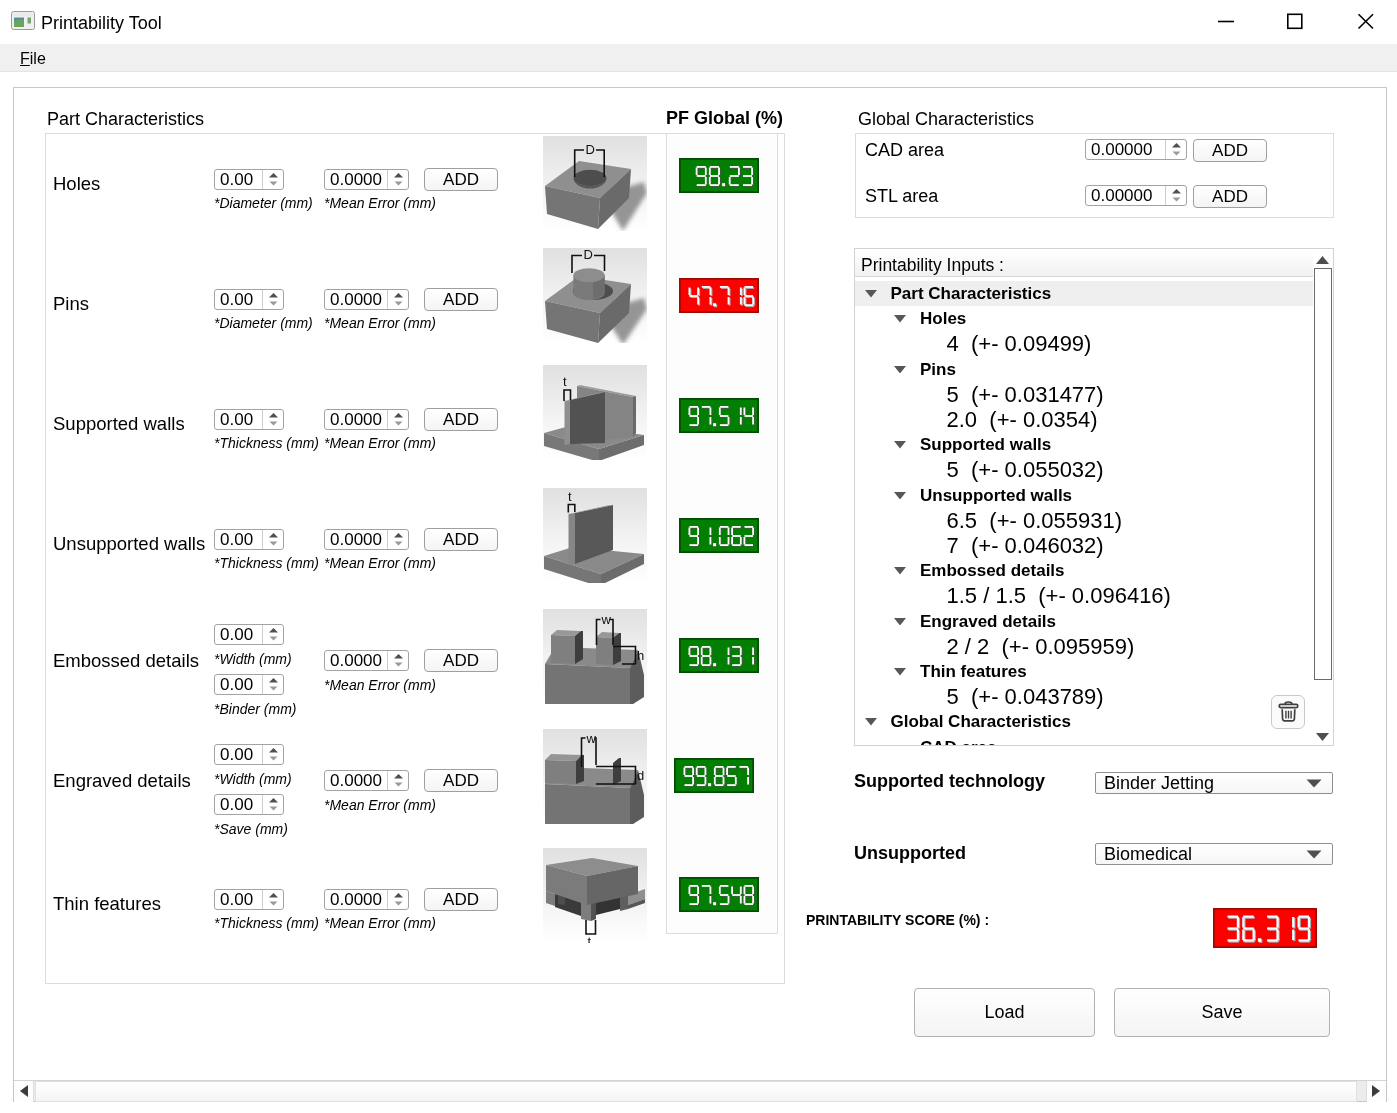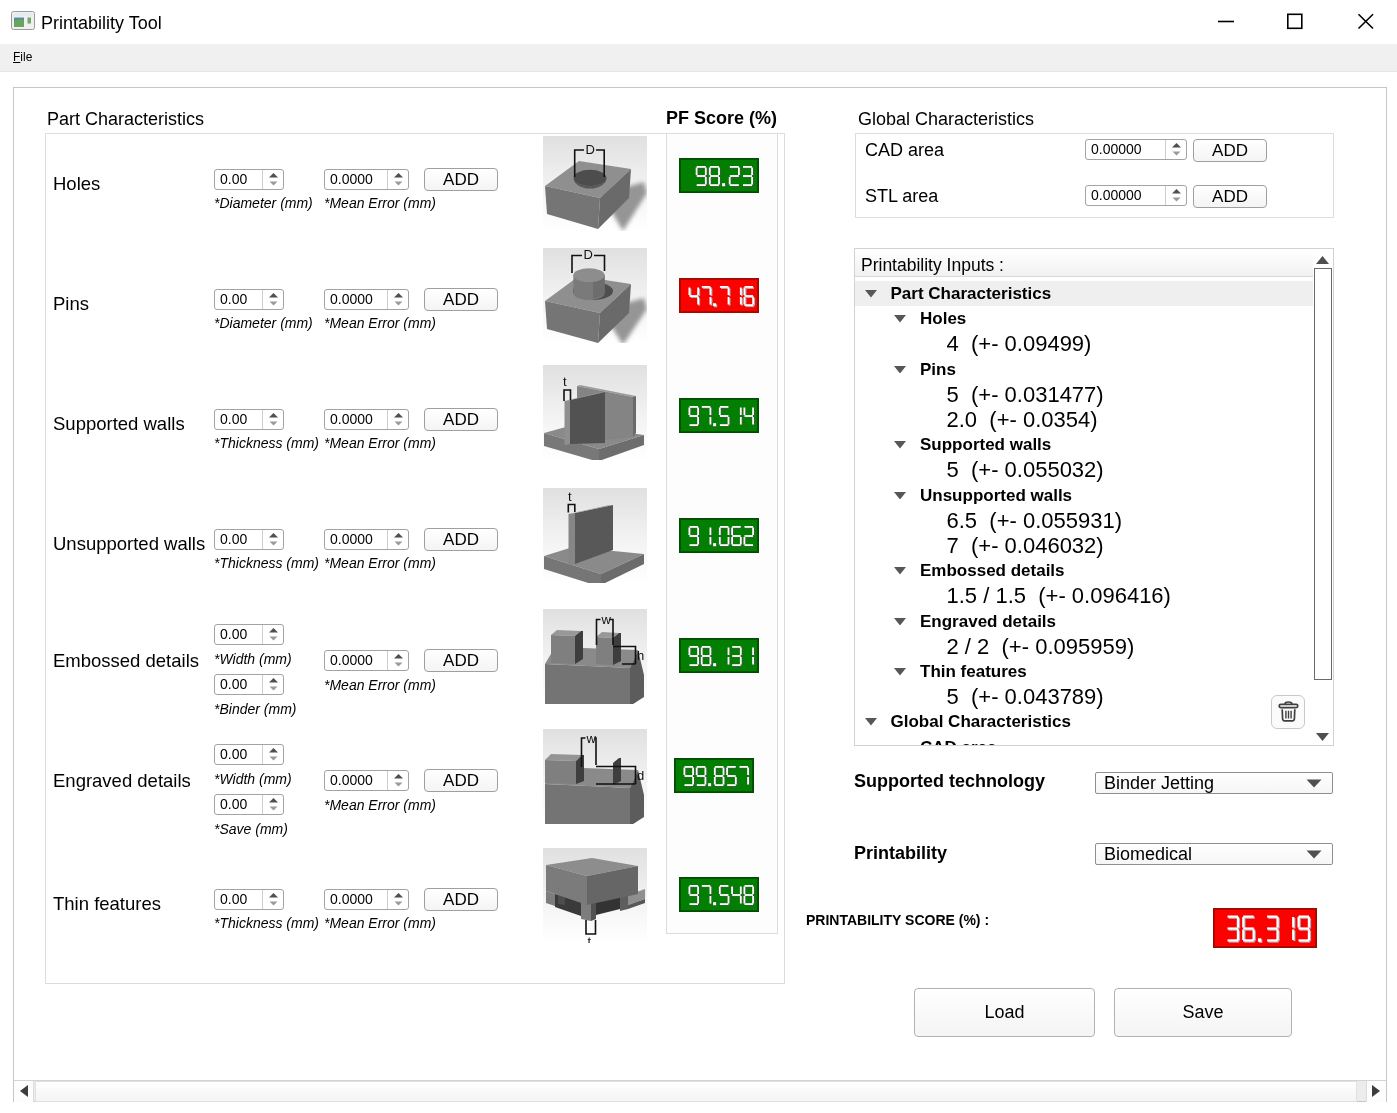--- a/index.html
+++ b/index.html
@@ -1,18 +1,18 @@
 <!DOCTYPE html>
 <html><head><meta charset="utf-8"><style>
 
 *{margin:0;padding:0;box-sizing:border-box}
 body{width:1397px;height:1113px;background:#fff;font-family:"Liberation Sans",sans-serif;position:relative;overflow:hidden;color:#000}
 .abs{position:absolute;white-space:nowrap}
 .spin{position:absolute;background:#fff;border:1px solid #a3a3a3;border-radius:3px;display:flex}
-.spin .sv{flex:1;font-size:14px;line-height:19px;padding-left:5px;overflow:hidden}
+.spin .sv{flex:1;font-size:17px;line-height:19px;padding-left:5px;overflow:hidden}
 .spin .sb{border-left:1px solid #cdcdcd;display:block}
 .btn{position:absolute;background:linear-gradient(#ffffff,#f4f4f4);border:1px solid #9f9f9f;border-radius:4px;text-align:center;font-size:17px}
 .combo{position:absolute;background:linear-gradient(#ffffff,#f6f6f6);border:1px solid #8f8f8f;border-radius:2px;font-size:18px;padding-left:8px}
 .lbl{position:absolute;font-size:18px;white-space:nowrap}
 .rlbl{position:absolute;font-size:18.5px;white-space:nowrap}
 .b{font-weight:bold}
 .it{position:absolute;font-style:italic;font-size:14px;white-space:nowrap}
 .trow{position:absolute;font-size:17px;white-space:nowrap;height:25px;line-height:25px}
 .trow.v{font-size:22px}
 
@@ -24,24 +24,24 @@
 <path d="M3 10.5 Q8 7 13 9.5 L13 16 L3 16 Z" fill="#68a55e"></path>
 <rect x="16.5" y="6.5" width="3.5" height="6" fill="#74a86e"></rect>
 </svg>
 <div class="abs" style="left:41px;top:13px;font-size:18px">Printability Tool</div>
 <svg width="200" height="34" style="position:absolute;left:1197px;top:5px">
 <path d="M21 16.5 L37 16.5" stroke="#000" stroke-width="1.6"></path>
 <rect x="90.8" y="9.3" width="14" height="14" fill="none" stroke="#000" stroke-width="1.6"></rect>
 <path d="M161.5 9.3 L176 23.5 M176 9.3 L161.5 23.5" stroke="#000" stroke-width="1.6"></path>
 </svg>
 <div class="abs" style="left:0;top:44px;width:1397px;height:28px;background:#f0f0f0;border-bottom:1px solid #e5e5e5"></div>
-<div class="abs" style="left:13px;top:50px;font-size:12px"><span style="text-decoration:underline">F</span>ile</div>
+<div class="abs" style="left:20px;top:50px;font-size:16px"><span style="text-decoration:underline">F</span>ile</div>
 <div class="abs" style="left:13px;top:87px;width:1374px;height:1015px;border:1px solid #c6c6c6"></div>
 <div class="lbl" style="left:47px;top:109px">Part Characteristics</div>
-<div class="lbl b" style="left:666px;top:108px">PF Score (%)</div>
+<div class="lbl b" style="left:666px;top:108px">PF Global (%)</div>
 <div class="abs" style="left:45px;top:133px;width:740px;height:851px;border:1px solid #dcdcdc"></div>
 <div class="abs" style="left:666px;top:133px;width:112px;height:801px;border:1px solid #dcdcdc;background:#fdfdfd"></div>
 <div class="rlbl" style="left:53px;top:173px">Holes</div>
 <div class="spin" style="left:214px;top:169px;width:70px;height:21px">
     <span class="sv">0.00</span>
     <span class="sb" style="width:21px"><svg width="21" height="19" viewBox="0 0 21 19">
         <path d="M6 7.5 L10.5 3 L15 7.5 Z" fill="#4f4f4f"></path>
         <path d="M6.5 11.5 L14.5 11.5 L10.5 15.5 Z" fill="#9a9a9a"></path>
       </svg></span>
   </div>
@@ -804,21 +804,21 @@
 <svg width="21" height="22" style="position:absolute;left:1278px;top:701px" viewBox="0 0 21 22">
 <path d="M7 3.2 Q7 1 10.5 1 Q14 1 14 3.2" fill="none" stroke="#3f3f3f" stroke-width="1.7"></path>
 <rect x="1.2" y="3.4" width="18.6" height="3.2" rx="1.6" fill="none" stroke="#3f3f3f" stroke-width="1.7"></rect>
 <path d="M4.2 8.2 L4.6 17.8 Q4.7 19.8 6.6 19.8 L14.4 19.8 Q16.3 19.8 16.4 17.8 L16.8 8.2" fill="none" stroke="#3f3f3f" stroke-width="1.7"></path>
 <path d="M7.9 9.8 L7.9 17.6 M10.5 9.8 L10.5 17.6 M13.1 9.8 L13.1 17.6" stroke="#3f3f3f" stroke-width="1.4"></path>
 </svg>
 <div class="lbl b" style="left:854px;top:771px">Supported technology</div>
 <div class="combo" style="left:1095px;top:772px;width:238px;height:22px;line-height:20px">Binder Jetting<svg width="16" height="9" style="position:absolute;right:10px;top:6px">
       <path d="M0.5 0.5 L15.5 0.5 L8 8.5 Z" fill="#4f4f4f"></path>
     </svg></div>
-<div class="lbl b" style="left:854px;top:843px">Printability</div>
+<div class="lbl b" style="left:854px;top:843px">Unsupported</div>
 <div class="combo" style="left:1095px;top:843px;width:238px;height:22px;line-height:20px">Biomedical<svg width="16" height="9" style="position:absolute;right:10px;top:6px">
       <path d="M0.5 0.5 L15.5 0.5 L8 8.5 Z" fill="#4f4f4f"></path>
     </svg></div>
 <div class="lbl b" style="left:806px;top:912px;font-size:14px">PRINTABILITY SCORE (%) :</div>
 <div style="position:absolute;left:1213px;top:908px;width:104px;height:40px">
     <svg width="104" height="40" style="position:absolute;left:0;top:0">
       <rect x="0.5" y="0.5" width="103" height="39" fill="#fb0200" stroke="#9d0a00" stroke-width="1"></rect>
       <rect x="1.5" y="1.5" width="101" height="37" fill="none" stroke="#9d0a00" stroke-width="1" opacity="0.75"></rect>
       <rect x="15.6" y="8.6" width="10.5" height="2.2" fill="#a9b4ba"></rect>
       <rect x="24.9" y="10.1" width="2.2" height="10.5" fill="#a9b4ba"></rect>
@@ -866,21 +866,21 @@
       <rect x="79.1" y="21.5" width="2.2" height="10.5" fill="#ffffff"></rect>
       <rect x="85.5" y="7.5" width="10.5" height="2.2" fill="#ffffff"></rect>
       <rect x="94.8" y="9.0" width="2.2" height="10.5" fill="#ffffff"></rect>
       <rect x="94.8" y="21.5" width="2.2" height="10.5" fill="#ffffff"></rect>
       <rect x="85.5" y="31.3" width="10.5" height="2.2" fill="#ffffff"></rect>
       <rect x="84.5" y="9.0" width="2.2" height="10.5" fill="#ffffff"></rect>
       <rect x="85.5" y="19.4" width="10.5" height="2.2" fill="#ffffff"></rect>
     </svg>
   </div>
 <div class="btn" style="left:914px;top:988px;width:181px;height:49px;line-height:47px;border-color:#b2b2b2;font-size:18px">Load</div>
-<div class="btn" style="left:1114px;top:988px;width:178px;height:49px;line-height:47px;border-color:#b2b2b2;font-size:18px">Save</div>
+<div class="btn" style="left:1114px;top:988px;width:216px;height:49px;line-height:47px;border-color:#b2b2b2;font-size:18px">Save</div>
 <div class="abs" style="left:14px;top:1080px;width:1372px;height:21px;background:#ececec;border-top:1px solid #d4d4d4">
 <div style="position:absolute;left:0;top:0;width:20px;height:21px;background:#fdfdfd;border-right:1px solid #dcdcdc"></div>
 <svg width="8" height="12" style="position:absolute;left:6px;top:4px">
       <path d="M8 0 L8 12 L0 6 Z" fill="#3c3c3c"></path>
     </svg>
 <div style="position:absolute;left:21px;top:0;width:1322px;height:21px;background:linear-gradient(#ffffff,#f4f4f4);border:1px solid #e0e0e0"></div>
 <div style="position:absolute;left:1352px;top:0;width:20px;height:21px;background:#fdfdfd;border-left:1px solid #dcdcdc"></div>
 <svg width="8" height="12" style="position:absolute;left:1358px;top:4px">
       <path d="M0 0 L8 6 L0 12 Z" fill="#3c3c3c"></path>
     </svg>

